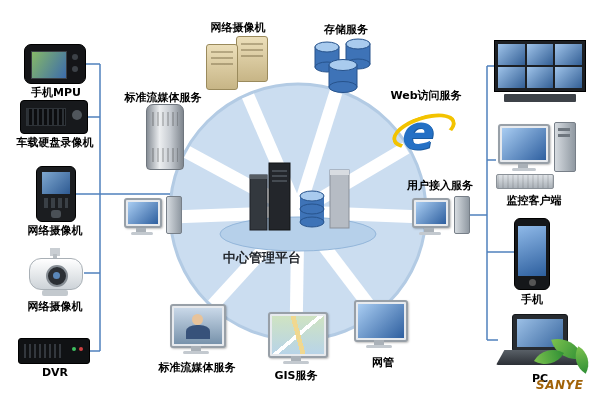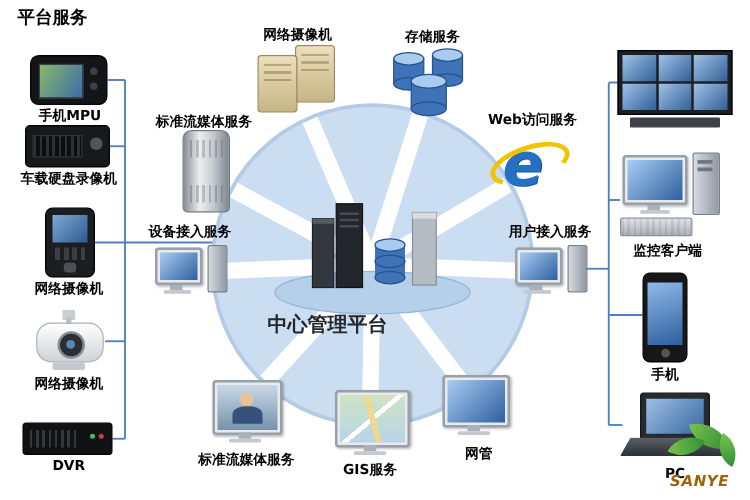--- a/index.html
+++ b/index.html
@@ -60,32 +60,30 @@
       <path d="M90,351 H100"></path>
       <path d="M487,66 V340"></path>
       <path d="M487,66 H494"></path>
       <path d="M487,160 H496"></path>
       <path d="M468,215 H487"></path>
       <path d="M487,252 H514"></path>
       <path d="M487,340 H498"></path>
     </g>
   </svg>
 
-  <div class="lbl" style="left:14px;top:6px;width:90px;font-size:14px;text-align:left">平台服务</div>
 
   <div class="lbl" style="left:198px;top:21px;width:80px">网络摄像机</div>
   <div class="lbl" style="left:306px;top:23px;width:80px">存储服务</div>
   <div class="lbl" style="left:380px;top:89px;width:92px">Web访问服务</div>
   <div class="lbl" style="left:106px;top:91px;width:114px">标准流媒体服务</div>
-  <div class="lbl" style="left:106px;top:179px;width:92px">设备接入服务</div>
   <div class="lbl" style="left:394px;top:179px;width:92px">用户接入服务</div>
   <div class="lbl" style="left:150px;top:361px;width:94px">标准流媒体服务</div>
   <div class="lbl" style="left:257px;top:369px;width:78px">GIS服务</div>
   <div class="lbl" style="left:352px;top:356px;width:62px">网管</div>
-  <div class="lbl" style="left:200px;top:250px;width:124px;font-size:16px;color:#23272d">中心管理平台</div>
+  <div class="lbl" style="left:200px;top:250px;width:124px;font-size:13px;color:#23272d">中心管理平台</div>
 
   <div class="lbl" style="left:16px;top:86px;width:80px">手机MPU</div>
   <div class="lbl" style="left:2px;top:136px;width:106px">车载硬盘录像机</div>
   <div class="lbl" style="left:15px;top:224px;width:80px">网络摄像机</div>
   <div class="lbl" style="left:11px;top:300px;width:88px">网络摄像机</div>
   <div class="lbl" style="left:25px;top:366px;width:60px">DVR</div>
 
   <div class="lbl" style="left:488px;top:194px;width:92px">监控客户端</div>
   <div class="lbl" style="left:502px;top:293px;width:60px">手机</div>
   <div class="lbl" style="left:516px;top:372px;width:48px">PC</div>

